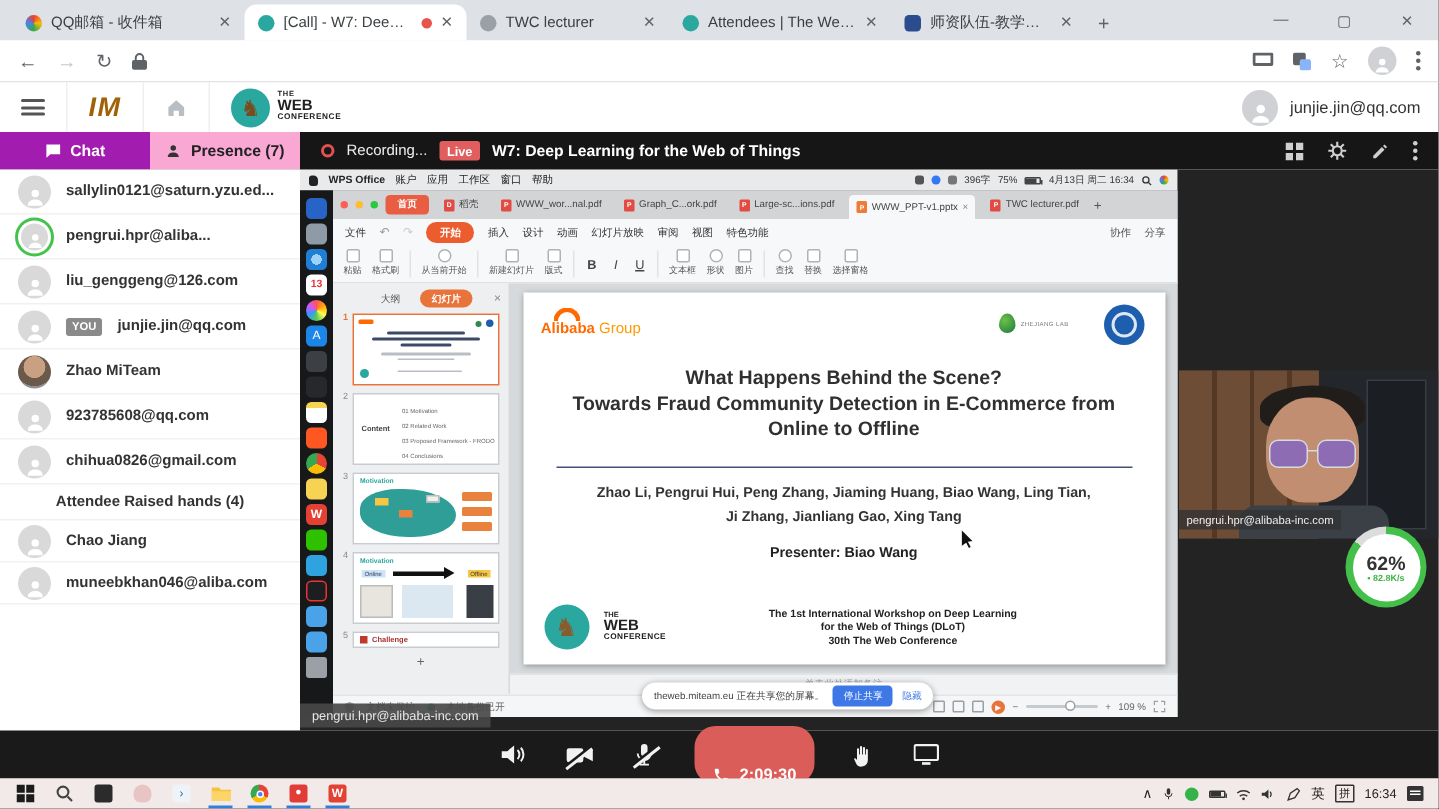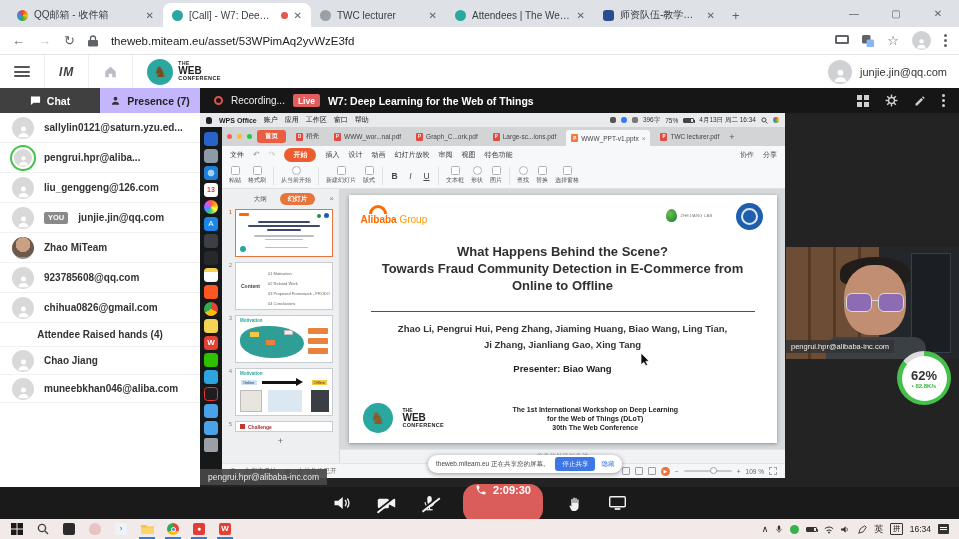--- a/index.html
+++ b/index.html
@@ -25,35 +25,35 @@
   .navg.dis{color:#c4c7cb}
   #url{font-size:11.5px;color:#202124}
   .abspacer{flex:1}
   .obicon{color:#5f6368}
 
   
   #apphdr{position:absolute;left:0;top:55px;width:959px;height:33px;background:#fff;display:flex;align-items:center}
   .hcell{height:100%;display:flex;align-items:center;justify-content:center;border-right:1px solid #efefef;padding:0 14px}
   .burger{width:16px}
   .burger div{height:2px;background:#555;margin:2.5px 0;border-radius:1px}
-  .imlogo{font-style:italic;font-weight:bold;font-size:12px;color:#404040;letter-spacing:1px}
+  .imlogo{font-style:italic;font-weight:bold;font-size:18px;color:#a16207;letter-spacing:1px}
   .twc-circ{width:26px;height:26px;border-radius:50%;background:#2aa79f;display:flex;align-items:center;justify-content:center;color:#7a4b1f;font-size:15px}
   .twc-text{margin-left:5px;line-height:1;color:#222}
   .twc-text .l1{font-size:5px;font-weight:bold;letter-spacing:.5px}
   .twc-text .l2{font-size:10px;font-weight:bold}
   .twc-text .l3{font-size:5.5px;font-weight:bold;letter-spacing:.4px}
   #hdr-user{margin-left:auto;display:flex;align-items:center;gap:8px;padding-right:12px}
   .avatar{width:24px;height:24px;border-radius:50%;background:#cfd1d4;display:flex;align-items:flex-end;justify-content:center;overflow:hidden}
   #hdr-email{font-size:11px;color:#333}
 
   
   #navrow{position:absolute;left:0;top:88px;width:959px;height:25px;background:#161616;display:flex}
   .sbtab{width:100px;height:100%;display:flex;align-items:center;justify-content:center;gap:6px;font-size:10.5px;font-weight:bold}
-  #tab-chat{color:#fff;background:#404040}
-  #tab-presence{color:#222;background:#c4b5fd}
+  #tab-chat{color:#fff;background:#a21caf}
+  #tab-presence{color:#222;background:#f9a8d4}
   #stagehdr{flex:1;display:flex;align-items:center;gap:8px;padding:0 14px;color:#fff}
   .recring{width:9px;height:9px;border-radius:50%;border:2px solid #e25050}
   #rec-label{font-size:10px;color:#eee}
   #live-badge{background:#e05e5e;color:#fff;font-size:8.5px;font-weight:bold;padding:1.5px 5px;border-radius:2px}
   #sess-title{font-size:10.5px;font-weight:bold}
   #stagehdr .hic{margin-left:auto;display:flex;gap:16px;align-items:center}
   .kebab{display:flex;flex-direction:column;gap:2px}
   .kebab i{width:3px;height:3px;border-radius:50%;background:#cfcfcf}
 
   
@@ -174,21 +174,21 @@
   #netbadge{position:absolute;left:697px;top:238px;width:54px;height:54px;border-radius:50%;background:conic-gradient(#44c04a 0 86%,#dcdcdc 86% 100%);display:flex;align-items:center;justify-content:center}
   #netbadge .inner{width:45px;height:45px;border-radius:50%;background:#fff;display:flex;flex-direction:column;align-items:center;justify-content:center}
   #net-pct{font-size:13px;font-weight:bold;color:#333}
   #net-rate{font-size:6px;color:#3db446;font-weight:bold}
 
   
   #ctrlbar{position:absolute;left:0;top:487px;width:959px;height:32px;background:#1a1a1a;display:flex;align-items:center;justify-content:center;gap:26px}
   .cslash{position:relative}
   .cslash:after{content:"";position:absolute;left:-2px;top:7px;width:22px;height:2.5px;background:#1a1a1a;transform:rotate(-38deg)}
   .cslash:before{content:"";position:absolute;left:-2px;top:9.5px;width:22px;height:1.5px;background:#f2f2f2;transform:rotate(-38deg);z-index:2}
-  #callpill{background:#da5d5a;border-radius:14px;height:39px;display:flex;align-items:flex-start;gap:6px;padding:0 12px}
+  #callpill{background:#da5d5a;border-radius:14px;height:39px;display:flex;align-items:flex-end;gap:6px;padding:0 12px}
   #timer{color:#fff;font-size:11px;font-weight:bold}
 
   
   #taskbar{position:absolute;left:0;top:519px;width:959px;height:20px;background:#f2eae8;display:flex;align-items:center;padding:0 4px;gap:0}
   .tbi{width:26px;height:20px;display:flex;align-items:center;justify-content:center;position:relative;flex:0 0 auto}
   .tbi.run:after{content:"";position:absolute;left:5px;right:5px;bottom:0;height:2px;background:#2f80d8}
   .tbsq{width:12px;height:12px;border-radius:2px}
   #tray{margin-left:auto;display:flex;align-items:center;gap:7px;padding-right:6px;color:#222}
   #tray .g{font-size:9px}
   .pinyin{border:1px solid #333;font-size:7.5px;padding:0 1.5px;border-radius:1px}
@@ -235,21 +235,20 @@
 </div>
 
 <div id="addrbar">
   <span class="navg">←</span>
   <span class="navg dis">→</span>
   <span class="navg">↻</span>
   <svg width="10" height="12" viewBox="0 0 10 12">
       <path d="M2.5 5V3.5a2.5 2.5 0 0 1 5 0V5" fill="none" stroke="#5f6368" stroke-width="1.3"></path>
       <rect y="5" width="10" height="6.5" rx="1.3" fill="#5f6368"></rect>
     </svg>
-  <span id="url">theweb.miteam.eu/asset/53WPimAq2yvWzE3fd</span>
   <span class="abspacer"></span>
   <svg width="14" height="11" viewBox="0 0 14 11" class="obicon">
       <rect x="0" y="0" width="14" height="9" rx="1.5" fill="#5f6368"></rect>
       <rect x="2" y="2" width="10" height="5" fill="#fff"></rect>
     </svg>
   <svg width="12" height="12" viewBox="0 0 12 12">
       <rect x="0" y="0" width="8.5" height="8.5" rx="1.5" fill="#5f6368"></rect>
       <rect x="4.5" y="4.5" width="7.5" height="7.5" rx="1.5" fill="#8ab4f8"></rect>
     </svg>
   <span class="obicon" style="font-size:13px">☆</span>

